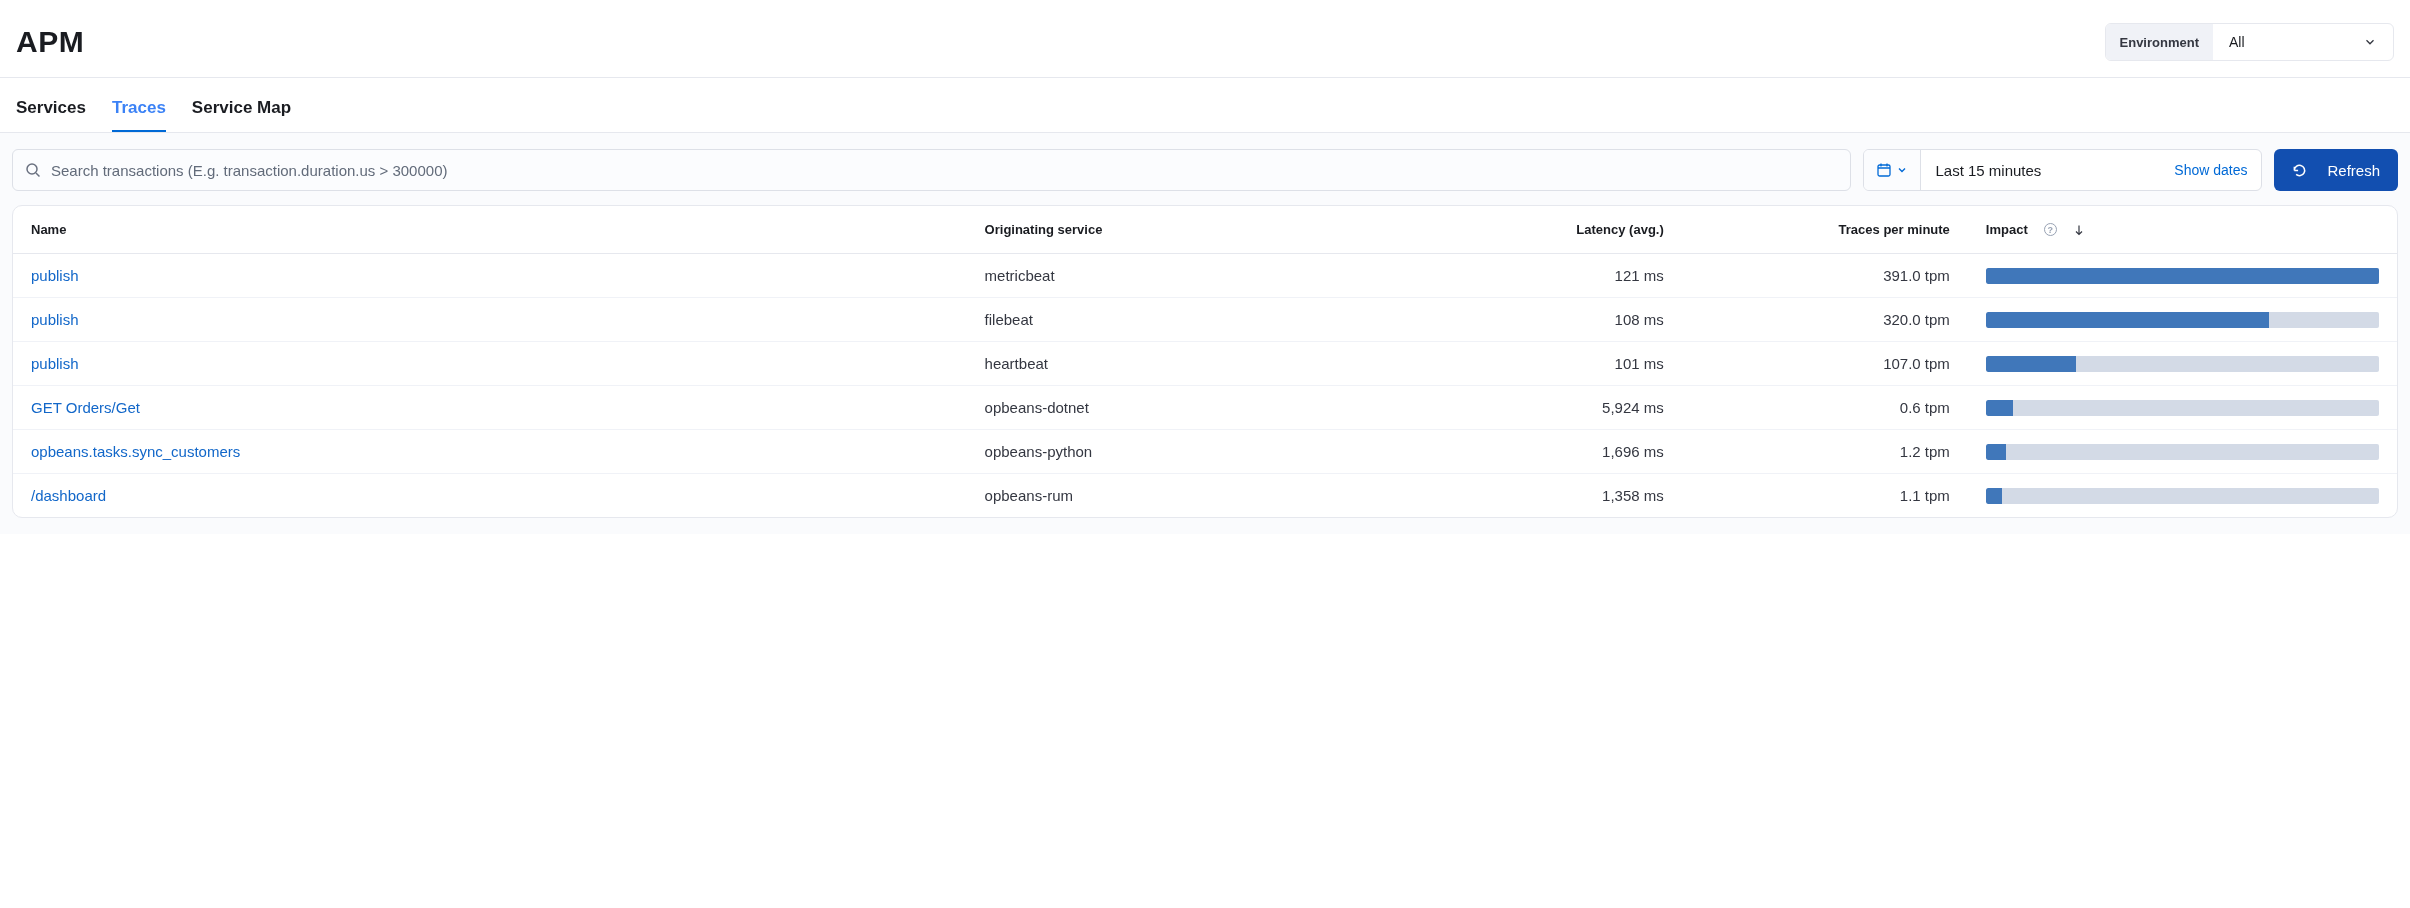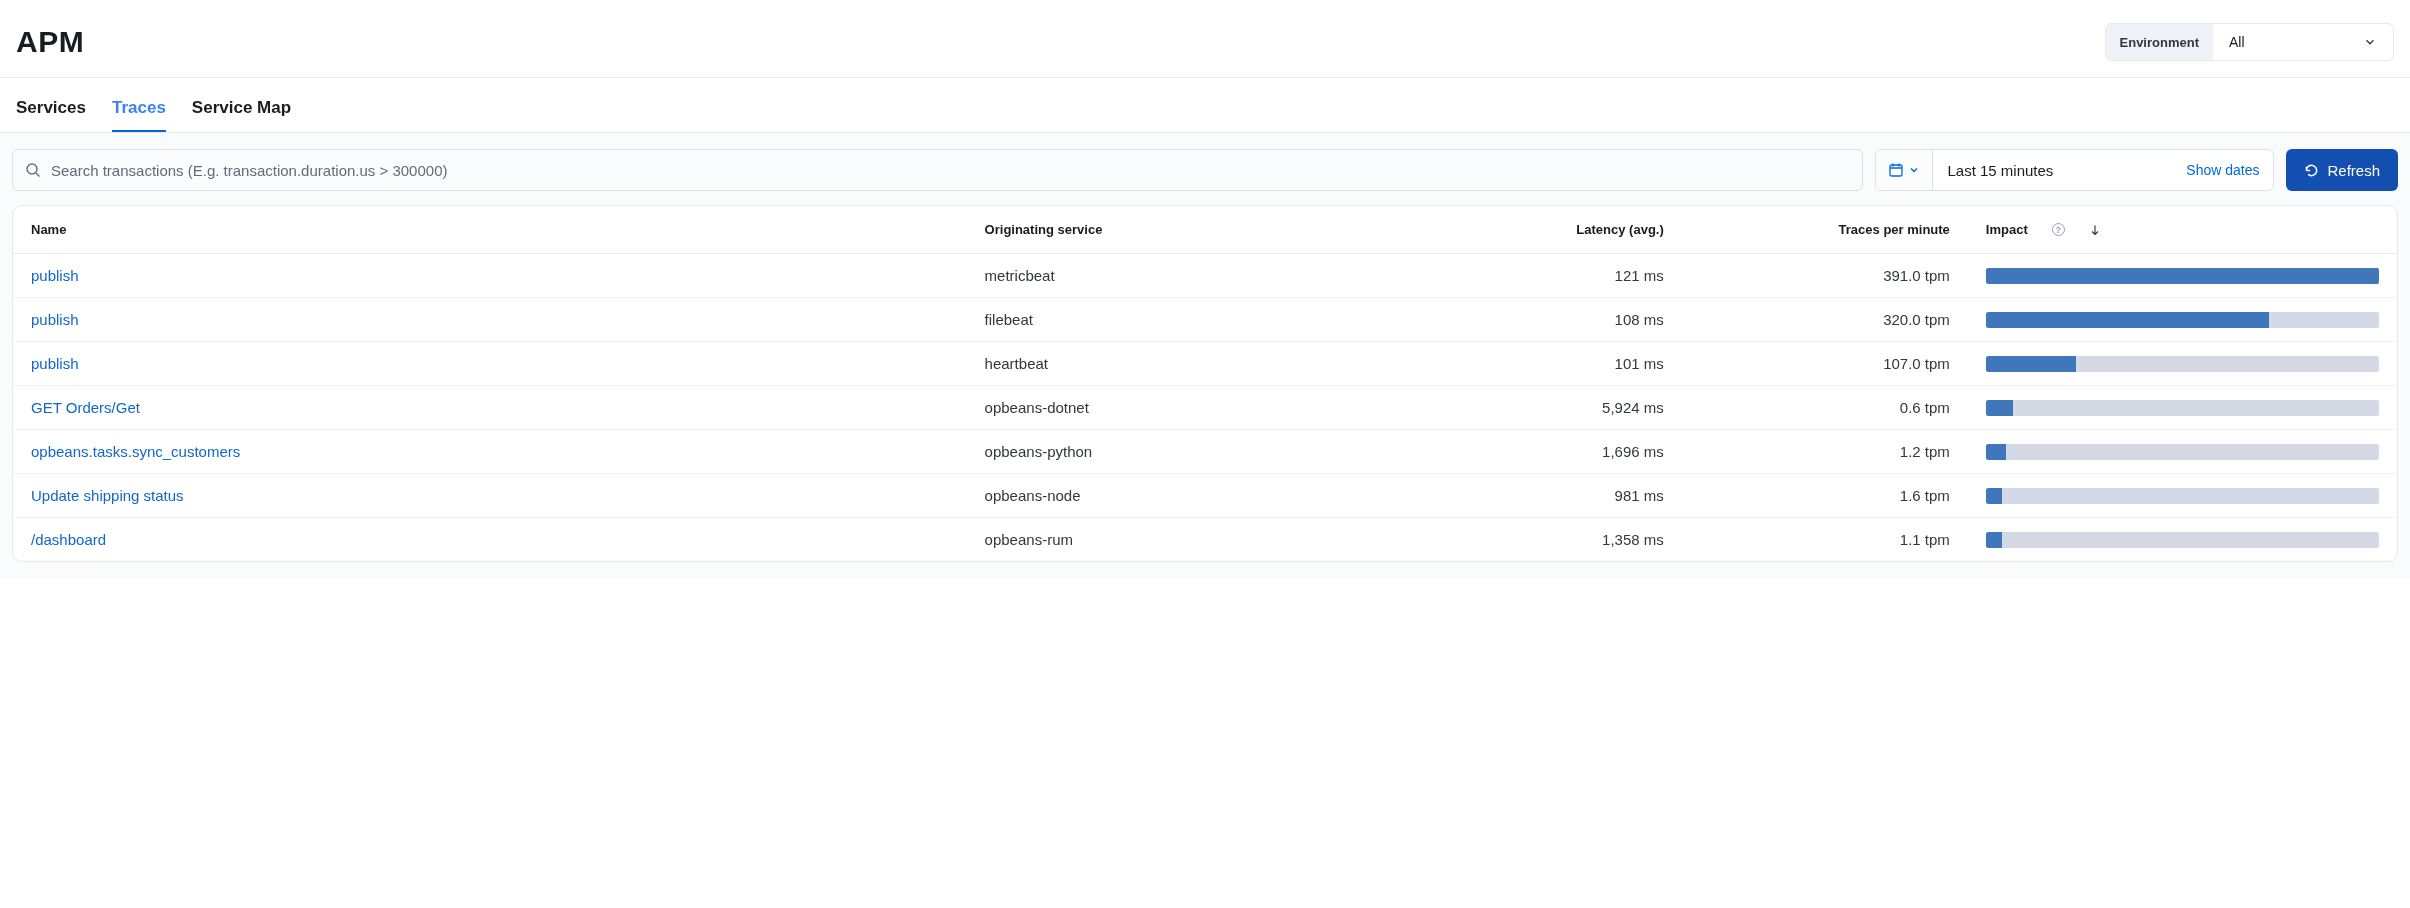--- a/index.html
+++ b/index.html
@@ -130,21 +130,21 @@
   .refresh-btn {
     background: #124fb0;
     color: #fff;
     border: none;
     border-radius: 6px;
     padding: 0 18px;
     font-size: 15px;
     font-weight: 500;
     display: flex;
     align-items: center;
-    gap: 8px;
+    gap: 20px;
     height: 42px;
     cursor: pointer;
   }
   .table-panel {
     background: #fff;
     border: 1px solid #e6e8ee;
     border-radius: 10px;
   }
   table {
     width: 100%;
@@ -181,21 +181,21 @@
     overflow: hidden;
   }
   .impact-fill {
     height: 100%;
     background: #4077ba;
     border-radius: 2px 0 0 2px;
   }
   .impact-head {
     display: inline-flex;
     align-items: center;
-    gap: 24px;
+    gap: 16px;
   }
   .info-circle {
     width: 13px; height: 13px;
     border: 1px solid #98a2b3;
     border-radius: 50%;
     display: inline-flex;
     align-items: center;
     justify-content: center;
     font-size: 9px;
     color: #98a2b3;
@@ -331,31 +331,20 @@
             <td>opbeans-python</td>
             <td class="right">1,696 ms</td>
             <td class="right">1.2 tpm</td>
             <td>
               <div class="impact-bar">
                 <div class="impact-fill" style="width: 5%;"></div>
               </div>
             </td>
           </tr>
           <tr>
-            <td class="name-cell"><a href="#">Update shipping status</a></td>
-            <td>opbeans-node</td>
-            <td class="right">981 ms</td>
-            <td class="right">1.6 tpm</td>
-            <td>
-              <div class="impact-bar">
-                <div class="impact-fill" style="width: 4%;"></div>
-              </div>
-            </td>
-          </tr>
-          <tr>
             <td class="name-cell"><a href="#">/dashboard</a></td>
             <td>opbeans-rum</td>
             <td class="right">1,358 ms</td>
             <td class="right">1.1 tpm</td>
             <td>
               <div class="impact-bar">
                 <div class="impact-fill" style="width: 4%;"></div>
               </div>
             </td>
           </tr>

